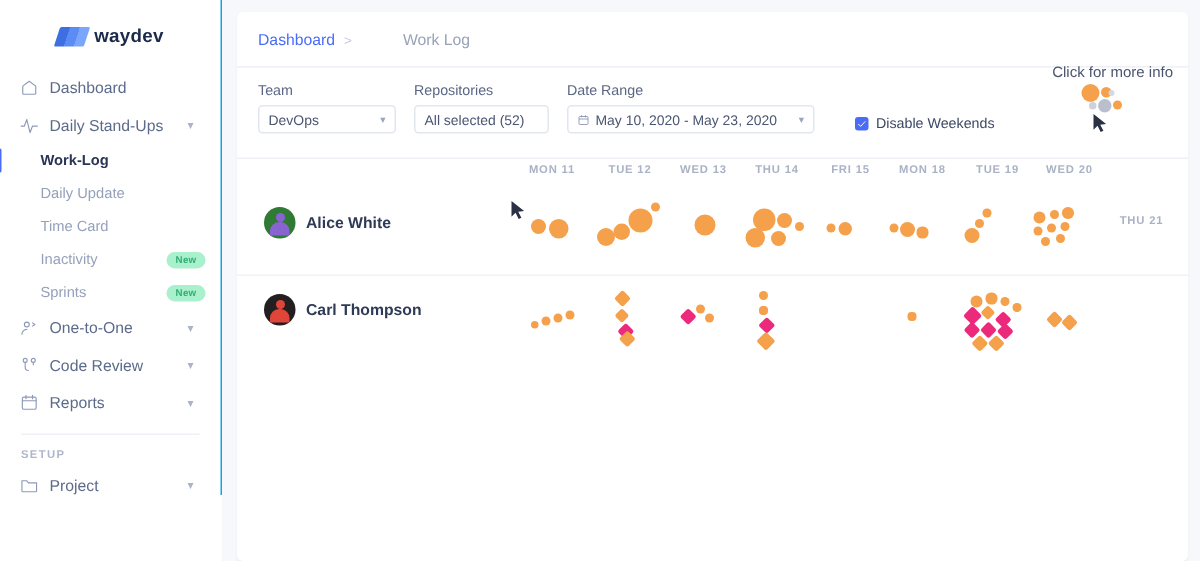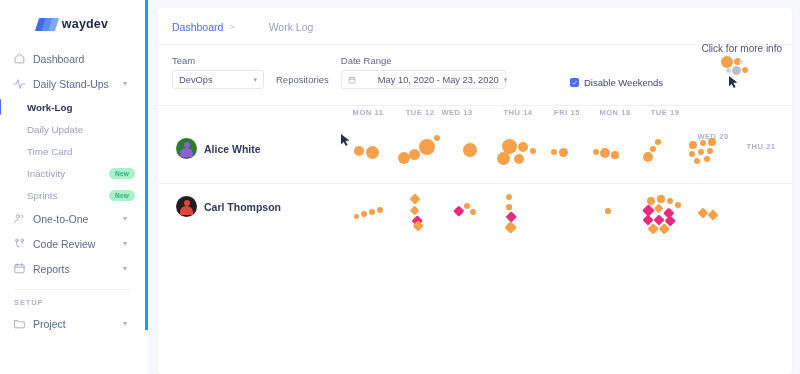--- a/index.html
+++ b/index.html
@@ -8,21 +8,21 @@
     font-family: "Liberation Sans", sans-serif;
     background: #ffffff;
     overflow: hidden;
   }
   #app { display: flex; width: 800px; height: 374px; position: relative; }
 
   
   .sidebar {
     width: 148px; height: 330px;
     background: #ffffff;
-    border-right: 3px solid #0ea5e9;
+    border-right: 1px solid #0ea5e9;
     flex: 0 0 148px;
     position: relative;
     overflow: hidden;
   }
   .logo-wrap {
     height: 42px; display: flex; align-items: center;
     justify-content: center; gap: 5px; padding-top: 6px;
   }
   .logo-mark {
     width: 20px; height: 13px;
@@ -95,21 +95,21 @@
     height:19px; border:1px solid #e2e6ef; border-radius:3px;
     background:#fff; font-size:9.3px; color:#4a5572;
     display:flex; align-items:center; padding:0 6px; gap:5px;
     cursor:pointer; white-space:nowrap;
   }
   .fctl.team { width:92px; justify-content:space-between; }
   .fctl.repos { width:90px; }
   .fctl.date { width:165px; justify-content:space-between; }
   .caret { color:#9aa4bd; font-size:7px; }
   .cal-ic { width:8px; height:8px; stroke:#7d8aa8; fill:none; stroke-width:1.6; }
-  .date-inner { display:flex; align-items:center; gap:22px; }
+  .date-inner { display:flex; align-items:center; gap:4px; }
 
   .weekend-wrap {
     display:flex; align-items:center; gap:5px;
     font-size:9.5px; color:#3c4763;
     position:absolute; left:412px; bottom:1px; cursor:pointer;
   }
   .cb {
     width:9px; height:9px; background:#4a6cf7; border-radius:2px;
     display:flex; align-items:center; justify-content:center;
   }
@@ -285,20 +285,23 @@
         <div class="fgroup">
           <div class="flabel">Team</div>
           <div class="fctl team">
             <span>DevOps</span>
             <span class="caret">▾</span>
           </div>
         </div>
 
         <div class="fgroup">
           <div class="flabel">Repositories</div>
+          <div class="fctl repos">
+            <span>All selected (52)</span>
+          </div>
         </div>
 
         <div class="fgroup">
           <div class="flabel">Date Range</div>
           <div class="fctl date">
             <span class="date-inner">
               <svg class="cal-ic" viewBox="0 0 24 24">
                   <rect x="3" y="5" width="18" height="16" rx="2"></rect>
                   <path d="M3 10h18M8 2.5v4M16 2.5v4"></path>
                 </svg>
@@ -335,26 +338,26 @@
         </div>
 
       </div>
 
       <div class="hr" style="position:absolute;left:0;right:0;top:97px;"></div>
 
       <div class="chart">
         <div class="day-head" id="dayHead">
             <span style="left: 210px;">MON 11</span>
             <span style="left: 262px;">TUE 12</span>
-            <span style="left: 299px;">WED 13</span>
+            <span style="left: 311px;">WED 13</span>
             <span style="left: 360px;">THU 14</span>
             <span style="left: 409px;">FRI 15</span>
             <span style="left: 457px;">MON 18</span>
             <span style="left: 507px;">TUE 19</span>
-            <span style="left: 555px; margin-top: 24px;">WED 20</span>
+            <span style="left: 555px;">WED 20</span>
             <span style="left: 603px; margin-top: 34px;">THU 21</span>
           </div>
 
         <div class="row">
           <div class="person">
             <span class="avatar" style="background:#2f7a35;">
               <span class="av-in">
                 <span style="position:absolute;top:4px;width:6px;height:6px;border-radius:50%;background:#8a63d2;"></span>
                 <span style="position:absolute;top:10px;width:13px;height:9px;border-radius:6px 6px 0 0;background:#8a63d2;"></span>
               </span>

